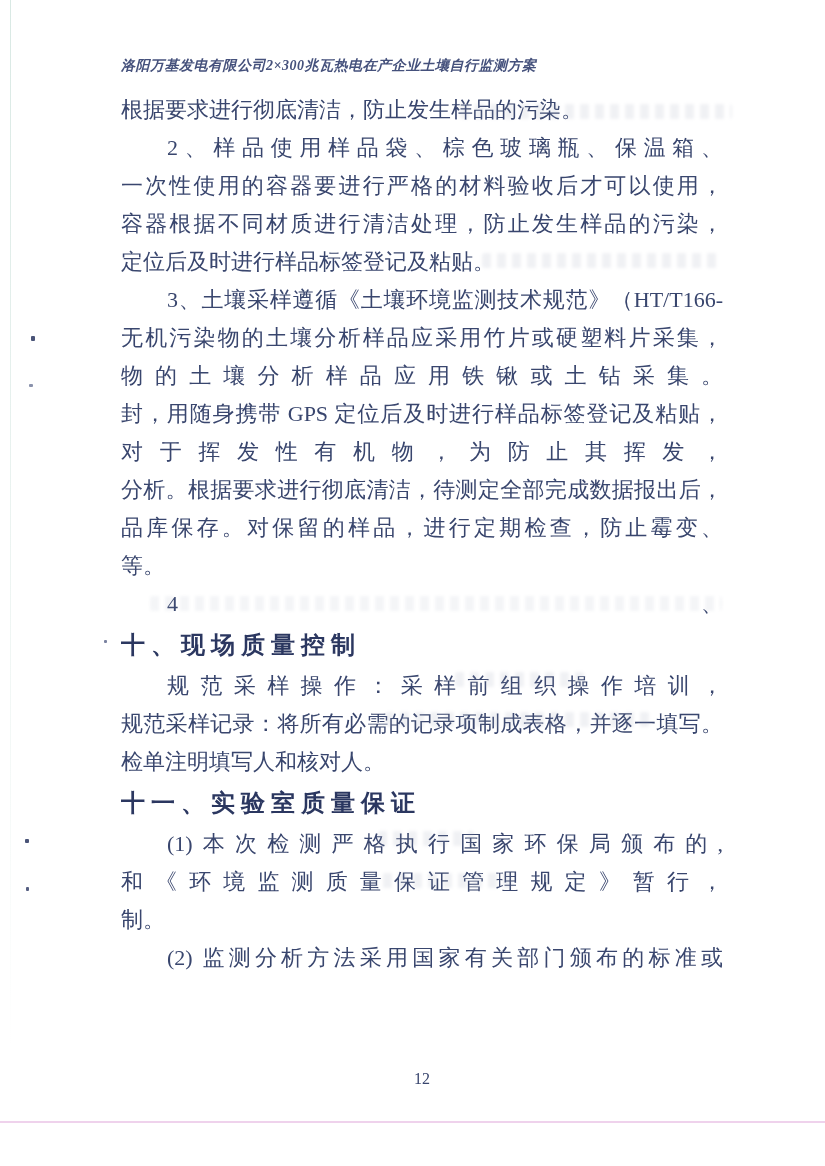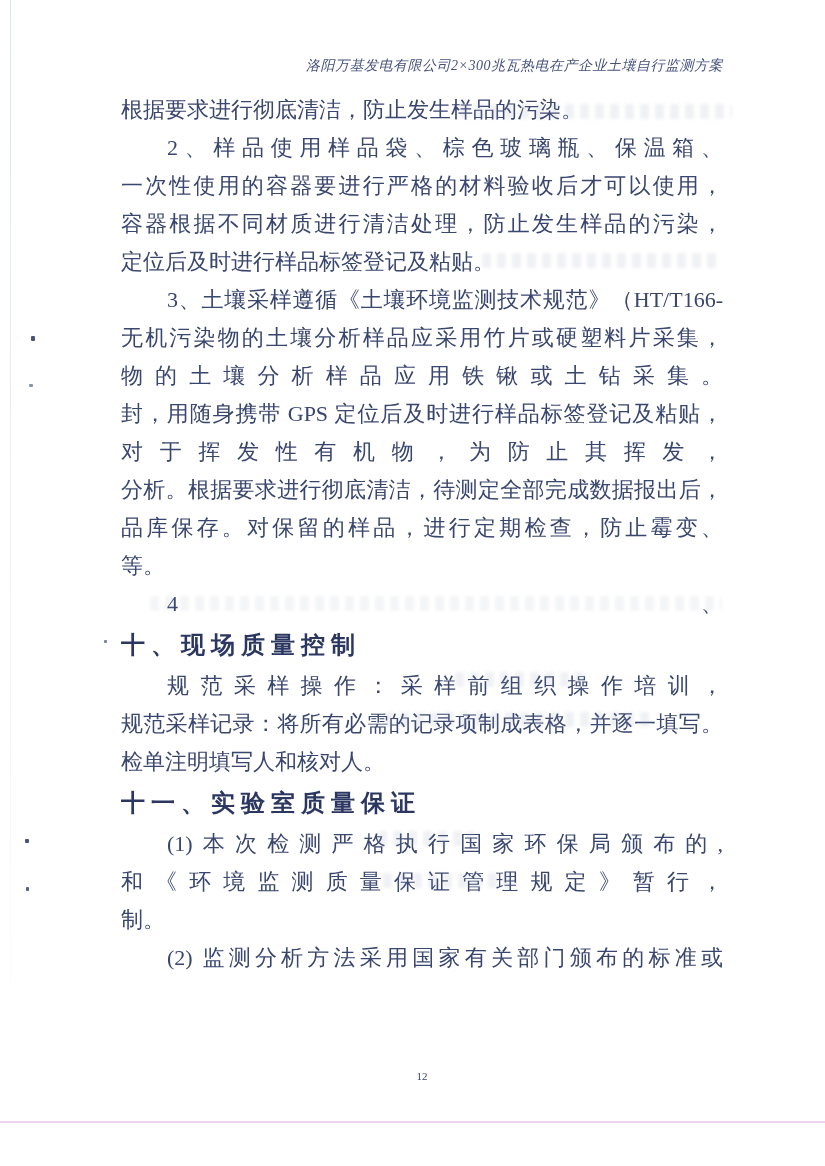--- a/index.html
+++ b/index.html
@@ -7,24 +7,24 @@
     position:relative;
     width:825px;height:1166px;
     background:var(--page-bg,#ffffff);
     overflow:hidden;
     font-family:"Liberation Serif","DejaVu Serif",serif;
   }
   
   .doc-header{
     position:absolute;
     left:121px;top:57px;width:602px;
-    text-align:right;
+    text-align:left;
     font-size:14px;
     font-style:italic;
-    font-weight:normal;
+    font-weight:bold;
     letter-spacing:0.5px;
     color:var(--header-ink,#45517c);
     white-space:nowrap;
   }
   
   .doc-body{
     position:absolute;
     left:121px;top:91px;width:602px;
   }
   .line{
@@ -46,21 +46,21 @@
     font-size:24px;
     font-weight:bold;
     letter-spacing:6px;
     color:var(--heading-ink,#2b3760);
   }
   
   .page-number{
     position:absolute;
     left:121px;top:1070px;width:602px;
     text-align:center;
-    font-size:11px;
+    font-size:16px;
     color:var(--ink,#39466e);
   }
   .footer-rule{
     position:absolute;
     left:0;top:1121px;width:825px;height:2px;
     background:var(--footer-rule,#efd2ec);
   }
   
   .edge-line{
     position:absolute;left:10px;top:0;width:1px;height:1050px;

